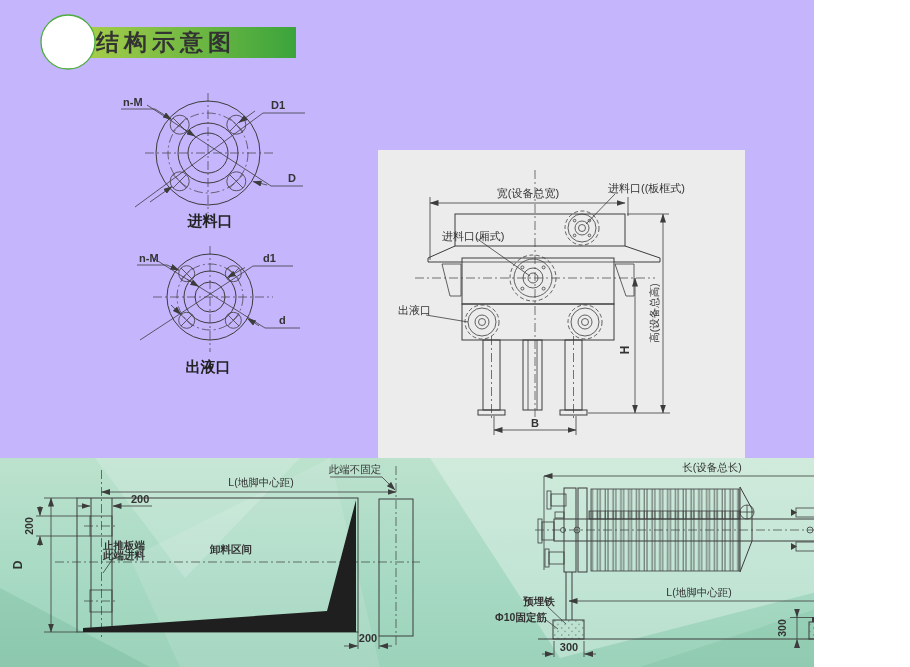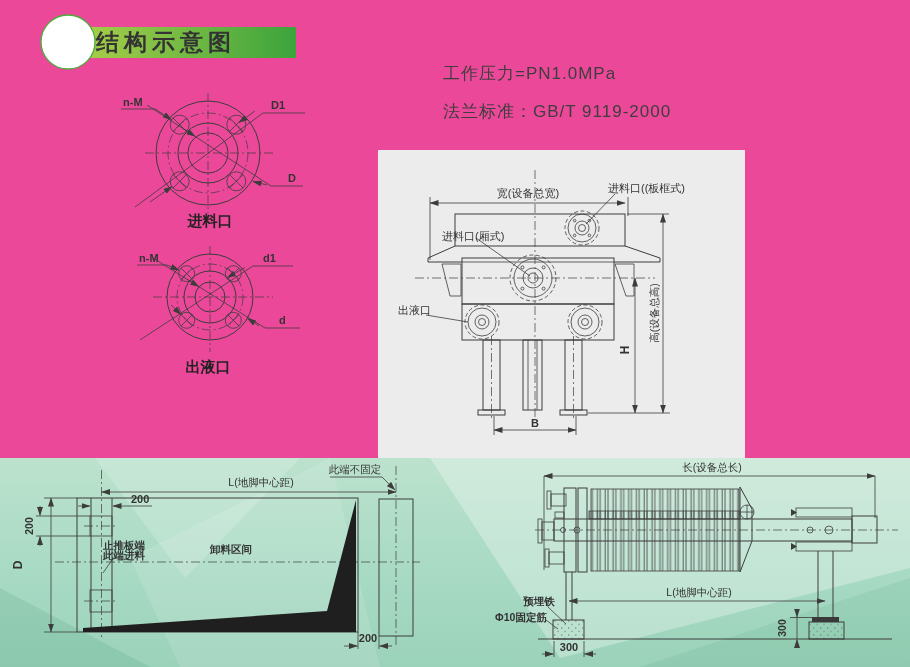--- a/index.html
+++ b/index.html
@@ -1,16 +1,16 @@
 <!DOCTYPE html>
 <html><head>
 <meta charset="utf-8">
 <style>
   html,body{margin:0;padding:0;background:#ffffff;}
-  #stage{position:relative;width:910px;height:667px;background:#ec4899;overflow:hidden;
+  #stage{position:relative;width:814px;height:667px;background:#c4b5fd;overflow:hidden;
          font-family:"Liberation Sans","DejaVu Sans",sans-serif;color:#333;}
   .abs{position:absolute;}
   
   #band{left:0;top:458px;width:910px;height:209px;
         background:linear-gradient(180deg,#bce2cd 0%,#a8dac4 55%,#9bd2ba 100%);}
   
   #panel{left:378px;top:150px;width:367px;height:308px;background:#ececec;}
   
   #specs{left:443px;top:62px;font-size:17px;color:#3e3e3e;letter-spacing:1px;}
   #specs div{margin-bottom:15px;white-space:nowrap;}
@@ -60,24 +60,20 @@
   </div>
 
   <div id="panel" class="abs"></div>
 
   <svg class="abs" style="left:28px;top:8px" width="280" height="66" viewBox="0 0 280 66">
     <rect x="44" y="19" width="224" height="31" fill="url(#gbar)"></rect>
     <circle cx="40" cy="34" r="27" fill="#ffffff" stroke="#4cae3c" stroke-width="1.3"></circle>
     <text x="138" y="42" text-anchor="middle" font-size="23" font-weight="bold" fill="#ffffff" letter-spacing="5">结构示意图</text>
   </svg>
 
-  <div id="specs" class="abs">
-    <div>工作压力=PN1.0MPa</div>
-    <div>法兰标准：GB/T 9119-2000</div>
-  </div>
 
   <svg class="abs" style="left:95px;top:85px" width="230" height="150" viewBox="0 0 230 150">
     <g>
       <line class="cl" x1="113" y1="8" x2="113" y2="128"></line>
       <line class="cl" x1="50" y1="68" x2="178" y2="68"></line>
       <circle class="ln" cx="113" cy="68" r="52"></circle>
       <circle class="cl" cx="113" cy="68" r="40"></circle>
       <circle class="ln" cx="113" cy="68" r="30"></circle>
       <circle class="ln" cx="113" cy="68" r="20"></circle>
       <g class="tn">

